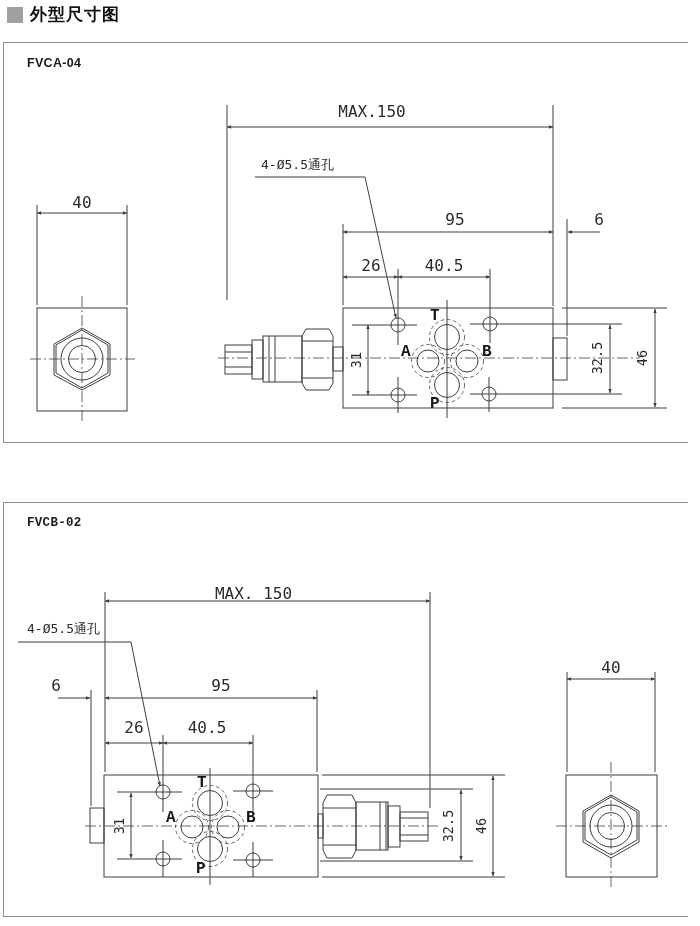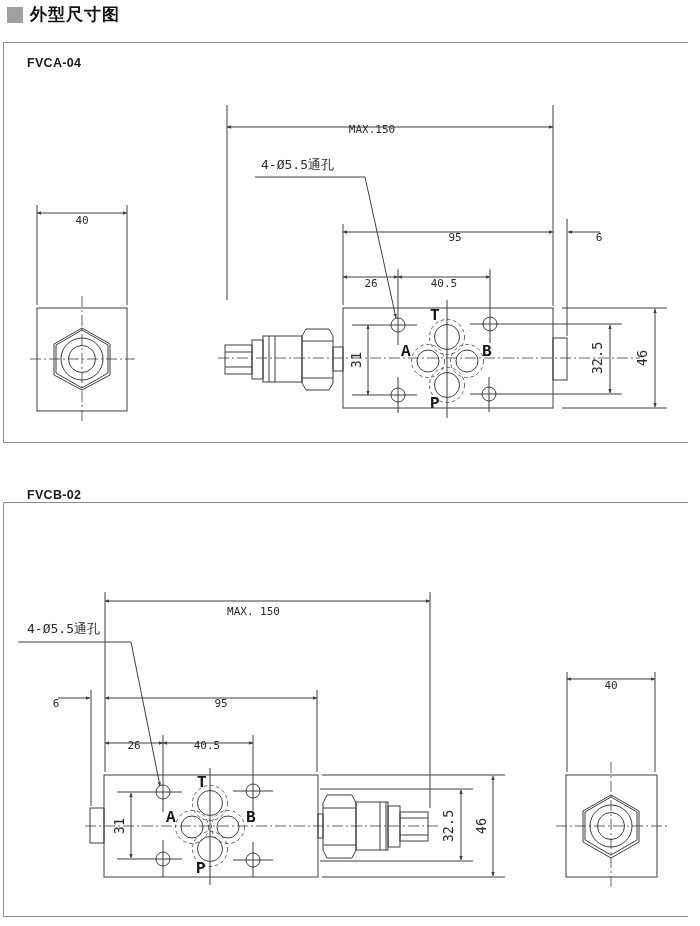--- a/index.html
+++ b/index.html
@@ -20,21 +20,21 @@
   .panel-2{top:502px;width:689px;height:413px;}
   .model{position:absolute;font-size:12.5px;font-weight:bold;color:#1a1a1a;letter-spacing:.3px;}
   svg.blueprint{position:absolute;left:0;top:0;pointer-events:none;}
   .s{stroke:var(--line);stroke-width:1;fill:none;}
   .cl{stroke:var(--line);stroke-width:0.8;fill:none;stroke-dasharray:11 3 2 3;}
   .dc{stroke:var(--line);stroke-width:0.8;fill:none;stroke-dasharray:3.5 2.8;}
   .dim{stroke:var(--line);stroke-width:1;fill:none;}
   #ah path{fill:var(--line);}
   .hdim,.vdim,.note,.port{position:absolute;color:var(--text);white-space:nowrap;
         font-family:"DejaVu Sans Mono", monospace;}
-  .hdim{font-size:11px;transform:translateX(-50%);margin-top:21px;}
+  .hdim{font-size:16px;transform:translateX(-50%);}
   .vdim{font-size:13.5px;transform:translate(-50%,-50%) rotate(-90deg);}
   .note{font-size:13px;}
   .port{font-family:"Liberation Mono", monospace;font-weight:bold;font-size:16px;
         line-height:1;color:#161616;}
 </style>
 </head>
 <body>
 
 <div id="stage">
 
@@ -193,21 +193,21 @@
   <span class="hdim" style="left:444px;top:256px;">40.5</span>
   <span class="hdim" style="left:82px;top:193px;">40</span>
   <span class="vdim" style="left:356px;top:360px;">31</span>
   <span class="vdim" style="left:597px;top:358px;">32.5</span>
   <span class="vdim" style="left:642px;top:358px;">46</span>
   <span class="port" style="left:430px;top:308px;">T</span>
   <span class="port" style="left:401px;top:344px;">A</span>
   <span class="port" style="left:482px;top:344px;">B</span>
   <span class="port" style="left:430px;top:396px;">P</span>
 
-  <span class="model" style="left:27px;top:488px;">FVCB-02</span>
+  <span class="model" style="left:27px;top:516px;font-family:Liberation Mono, monospace;">FVCB-02</span>
   <span class="hdim" style="left:248px;top:584px;padding-left:11px;">MAX. 150</span>
   <span class="note" style="left:27px;top:620px;">4-Ø5.5通孔</span>
   <span class="hdim" style="left:221px;top:676px;">95</span>
   <span class="hdim" style="left:56px;top:676px;">6</span>
   <span class="hdim" style="left:134px;top:718px;">26</span>
   <span class="hdim" style="left:207px;top:718px;">40.5</span>
   <span class="hdim" style="left:611px;top:658px;">40</span>
   <span class="vdim" style="left:119px;top:826px;">31</span>
   <span class="vdim" style="left:448px;top:826px;">32.5</span>
   <span class="vdim" style="left:481px;top:826px;">46</span>

